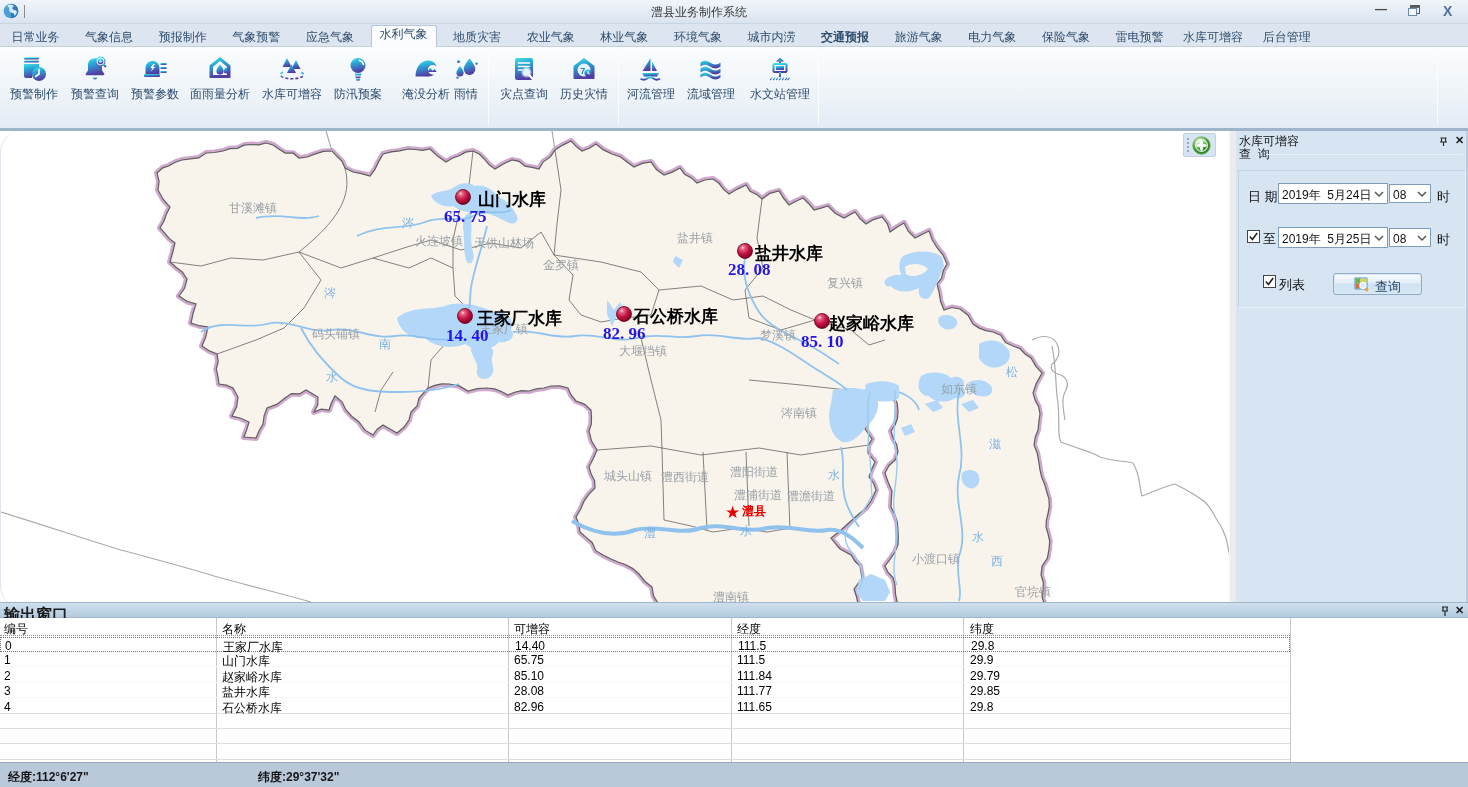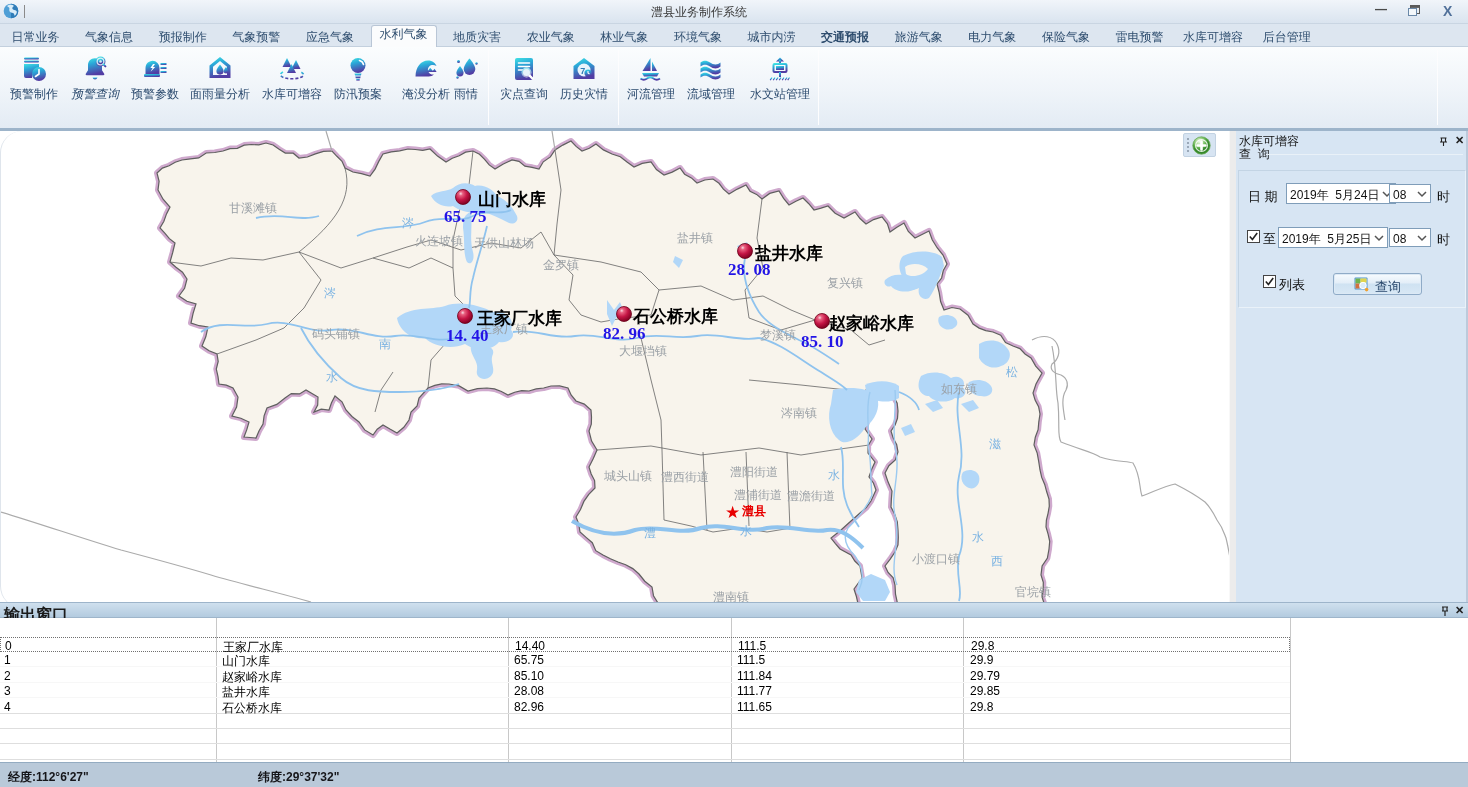--- a/index.html
+++ b/index.html
@@ -95,21 +95,21 @@
           </linearGradient>
         </defs>
         <rect x="3" y="1.5" width="15" height="2" rx="1" fill="url(#g0)"></rect>
         <rect x="3" y="4.5" width="15" height="2" rx="1" fill="url(#g0)"></rect>
         <path d="M3 8h15v5a8 8 0 0 0-7 8v1H5a2 2 0 0 1-2-2z" fill="url(#g0)"></path>
         <circle cx="18" cy="18" r="7" fill="url(#g0)"></circle>
         <path d="M18 13.5V18l-3.5 2.5" stroke="#fff" stroke-width="1.6" fill="none" stroke-linecap="round"></path>
       </svg>
       <div class="lbl">预警制作</div>
     </div>
-    <div class="tbtn" style="left: 65px; width: 60px; font-style: italic;">
+    <div class="tbtn" style="left: 65px; width: 60px;">
       <svg width="26" height="26" viewBox="0 0 26 26">
         <defs>
           <linearGradient id="g1" x1="0" y1="0" x2="0.25" y2="1">
             <stop offset="0" stop-color="#41e2e4"></stop>
             <stop offset="0.38" stop-color="#2aa8d8"></stop>
             <stop offset="1" stop-color="#523da4"></stop>
           </linearGradient>
         </defs>
         <path d="M13 2.2c-4.4 0-7 3.2-7 7v5l-2.2 3.6c-.4.7 0 1.4.8 1.4h16.8c.8 0 1.2-.7.8-1.4L20 14.2v-5c0-3.8-2.6-7-7-7z" fill="url(#g1)"></path>
         <path d="M10.5 21.5a2.6 2.6 0 0 0 5 0z" fill="url(#g1)"></path>
@@ -474,21 +474,21 @@
   <div class="rpanel" id="rpanel">
     <div style="position:absolute;left:3px;top:4px;font-size:12px;color:#111;line-height:13px">水库可增容<br>查&nbsp;&nbsp;询</div>
     <svg style="position:absolute;left:203px;top:6px" width="9" height="10" viewBox="0 0 9 10">
         <path d="M1.5 1h6M2.5 1v4h4V1M4.5 5v4M1 5h7" stroke="#222" stroke-width="1.1" fill="none"></path>
       </svg>
     <span style="position:absolute;left:219px;top:3px;font-size:11px;font-weight:bold;color:#222">✕</span>
     <div style="position:absolute;left:30px;top:23px;width:197px;height:1px;background:#e9f1f8"></div>
     <div style="position:absolute;left:2px;top:39px;width:228px;height:138px;border:1px solid #e6eef6;border-color:#c3d4e4 #eaf2f9 #eaf2f9 #c3d4e4"></div>
 
     <span style="position:absolute;left:12px;top:57px;font-size:13px;color:#111">日 期</span>
-    <div class="combo" style="position:absolute;left:50px;top:52px;width:110px;height:21px;background:#fff;border:1px solid #7f9db9">
+    <div class="combo" style="position:absolute;left:42px;top:52px;width:110px;height:21px;background:#fff;border:1px solid #7f9db9">
       <span style="position:absolute;left:3px;top:3px;font-size:12px;color:#111">2019年&nbsp; 5月24日</span>
       <svg style="position:absolute;right:3px;top:7px" width="10" height="7">
           <path d="M1 1l4 4 4-4" stroke="#555" stroke-width="1.5" fill="none"></path>
         </svg>
     </div>
     <div class="combo" style="position:absolute;left:153px;top:53px;width:42px;height:19px;background:#fff;border:1px solid #7f9db9">
       <span style="position:absolute;left:3px;top:3px;font-size:12px;color:#111">08</span>
       <svg style="position:absolute;right:3px;top:6px" width="10" height="7">
           <path d="M1 1l4 4 4-4" stroke="#555" stroke-width="1.5" fill="none"></path>
         </svg>
@@ -542,20 +542,27 @@
         <path d="M2 1h6M3 1v4h4V1M5 5v5M2 5h6" stroke="#222" stroke-width="1.2" fill="none"></path>
       </svg>
     <span style="position:absolute;left:1455px;top:1px;font-size:11px;font-weight:bold;color:#222">✕</span>
   </div>
   <div class="tblwrap" id="tblwrap">
       <div class="col" style="left: 216px;"></div>
       <div class="col" style="left: 508px;"></div>
       <div class="col" style="left: 731px;"></div>
       <div class="col" style="left: 963px;"></div>
       <div class="col" style="left: 1290px;"></div>
+      <div class="hrow">
+        <span class="hcell" style="left: 4px;">编号</span>
+        <span class="hcell" style="left: 222px;">名称</span>
+        <span class="hcell" style="left: 514px;">可增容</span>
+        <span class="hcell" style="left: 737px;">经度</span>
+        <span class="hcell" style="left: 970px;">纬度</span>
+      </div>
       <div class="trow" style="left: 0px; top: 19px; border: 1px dotted rgb(112, 112, 112);">
         <span class="c" style="left: 4px;">0</span>
         <span class="c" style="left: 222px;">王家厂水库</span>
         <span class="c" style="left: 514px;">14.40</span>
         <span class="c" style="left: 737px;">111.5</span>
         <span class="c" style="left: 970px;">29.8</span>
       </div>
       <div class="trow" style="left: 0px; top: 34.4px; border-bottom: 1px solid rgb(247, 247, 247);">
         <span class="c" style="left: 4px;">1</span>
         <span class="c" style="left: 222px;">山门水库</span>

